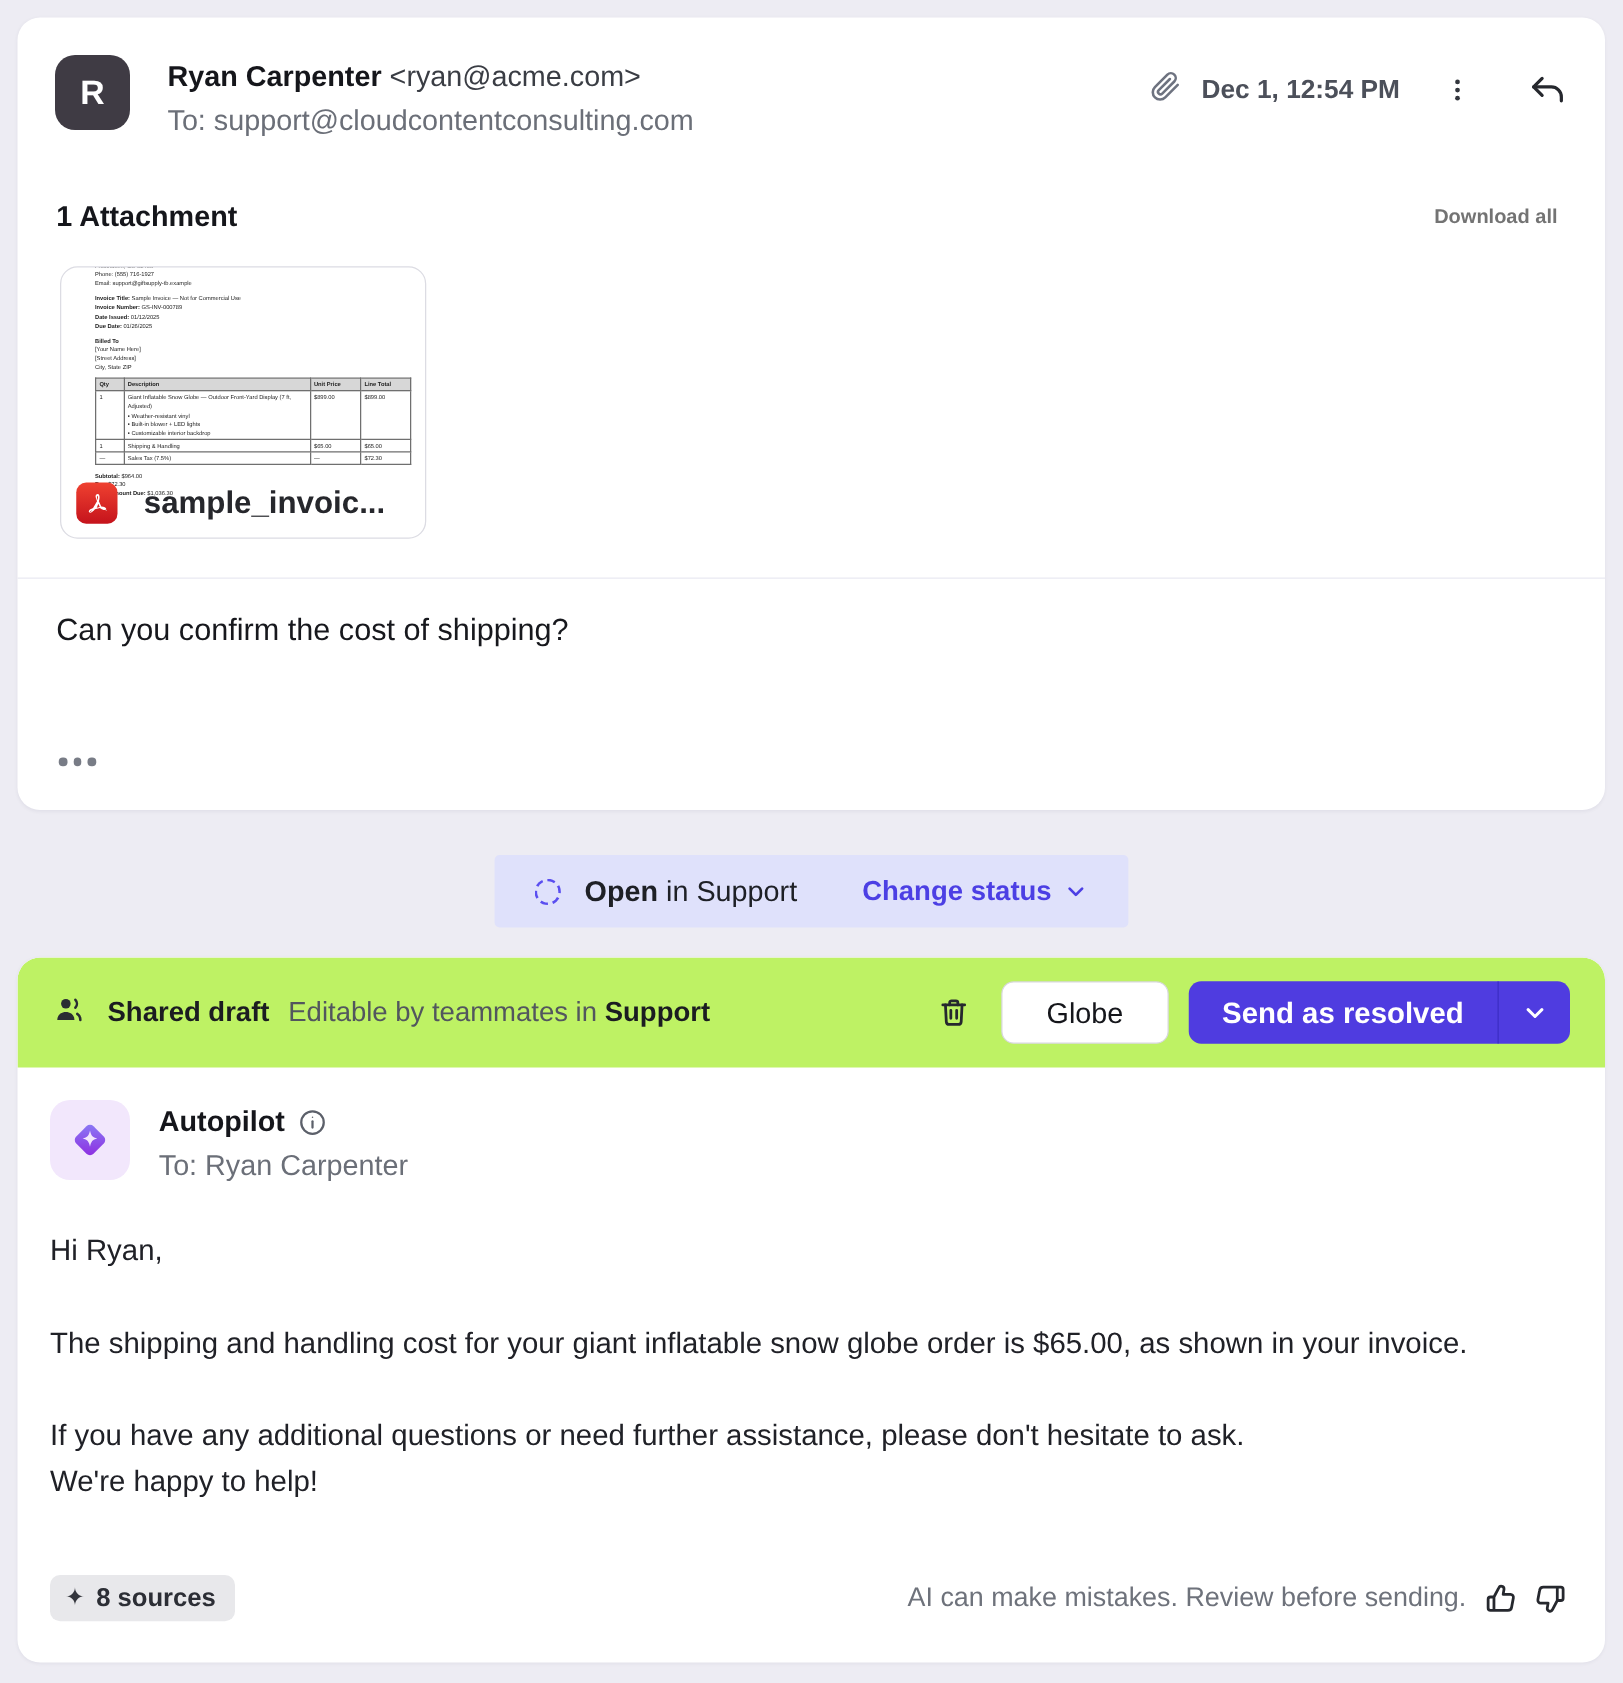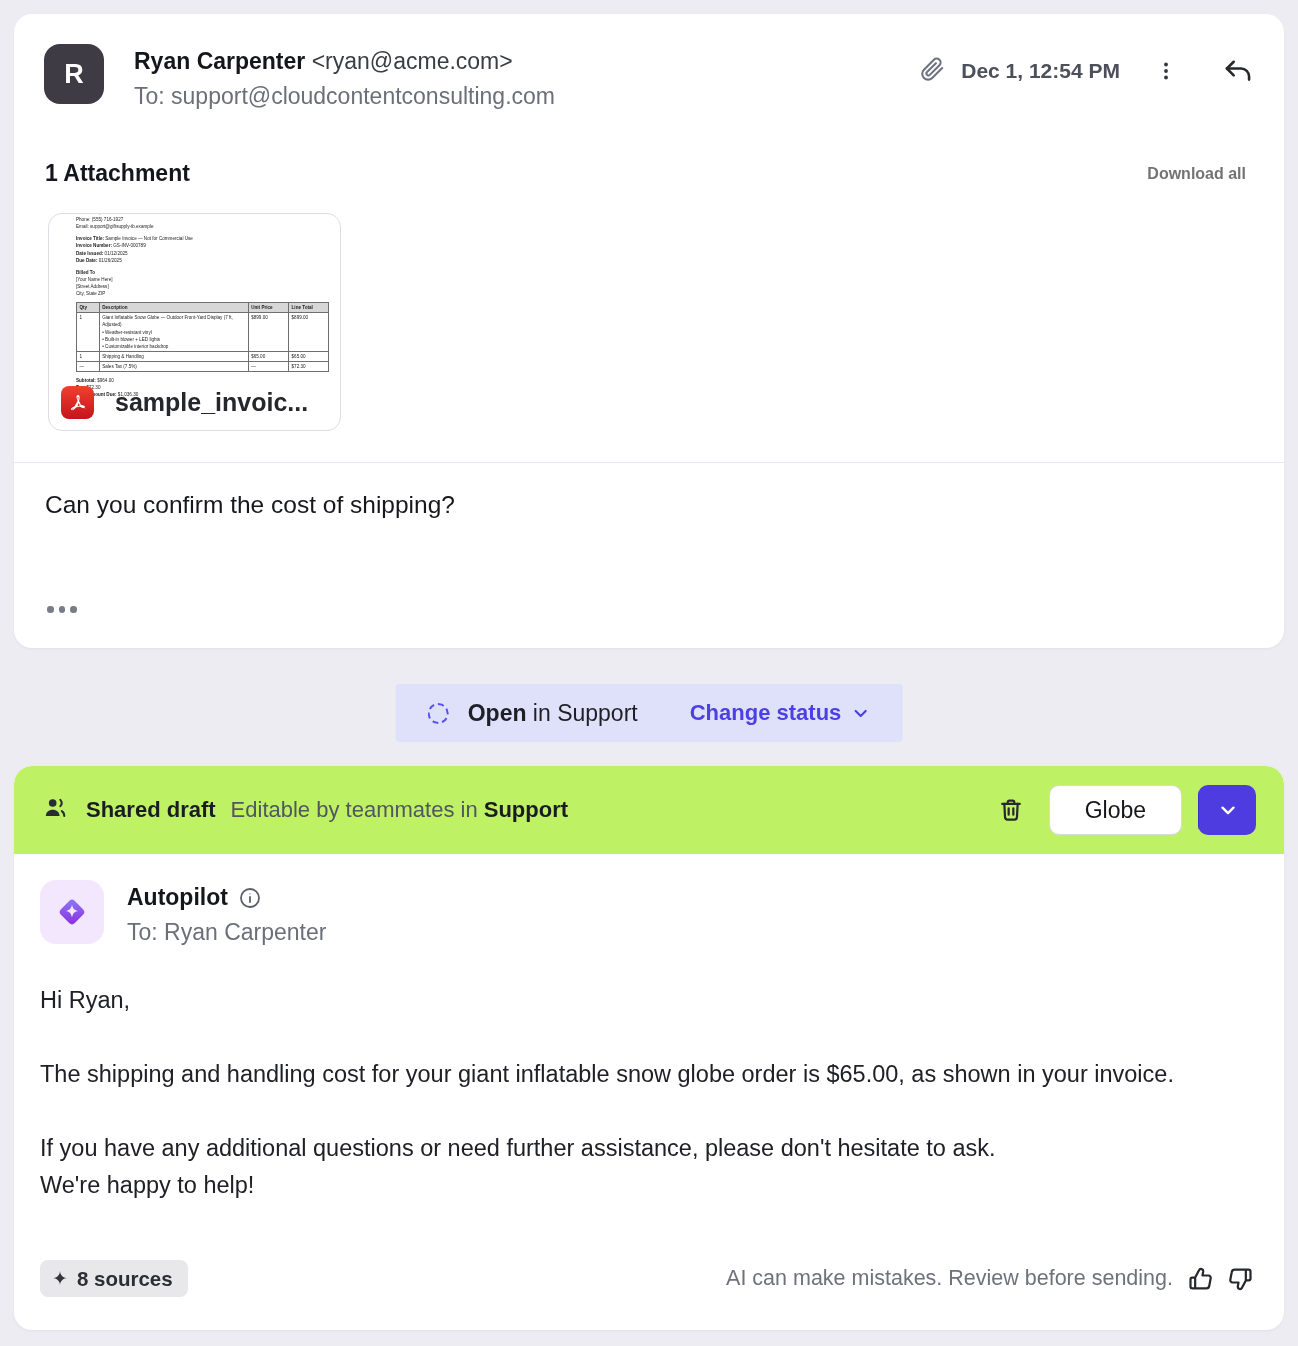--- a/index.html
+++ b/index.html
@@ -237,20 +237,21 @@
     <button class="icon-btn trash-btn">
       <svg width="28" height="28" viewBox="0 0 24 24" fill="none" stroke="#26282e" stroke-width="1.9" stroke-linecap="round" stroke-linejoin="round">
           <path d="M4.5 6.8h15"></path>
           <path d="M9.2 6.8V5.2c0-.7.6-1.2 1.3-1.2h3c.7 0 1.3.5 1.3 1.2v1.6"></path>
           <path d="M6.3 6.8l.6 11.6c.1 1 .9 1.8 2 1.8h6.2c1.1 0 1.9-.8 2-1.8l.6-11.6"></path>
           <path d="M10 10.5v5.5M14 10.5v5.5"></path>
         </svg>
     </button>
     <button class="edit-btn">Globe</button>
     <div class="send-btn">
+      <button class="send-main">Send as resolved</button>
       <button class="send-caret">
         <svg width="22" height="22" viewBox="0 0 24 24" fill="none" stroke="#fff" stroke-width="2.6" stroke-linecap="round" stroke-linejoin="round">
             <path d="M6 9.5 12 15.5 18 9.5"></path>
           </svg>
       </button>
     </div>
   </div>
 
   <div class="ap-row">
     <div class="ap-avatar">

